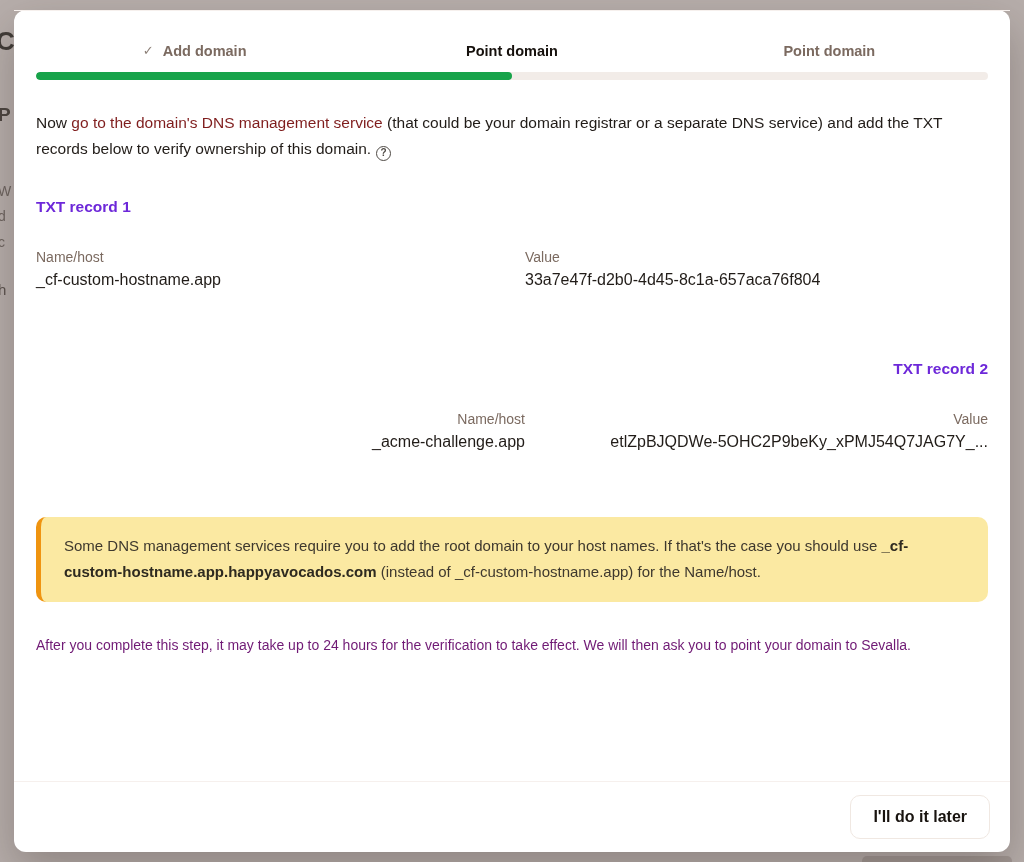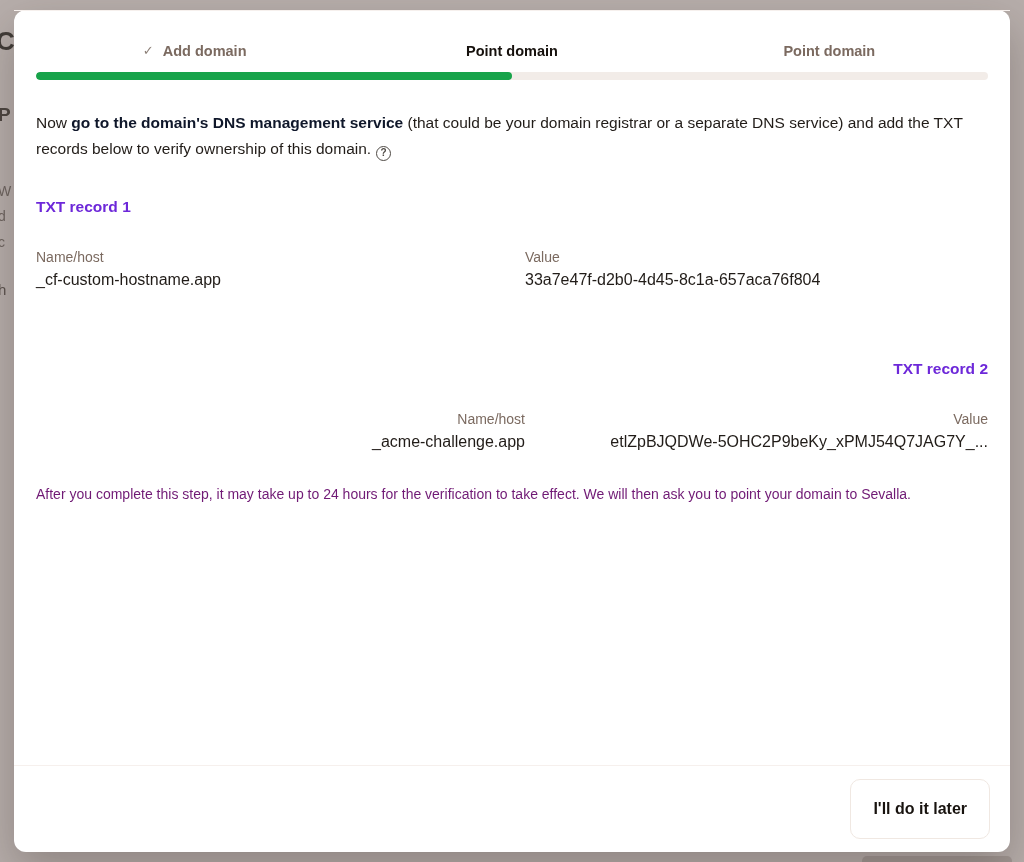--- a/index.html
+++ b/index.html
@@ -52,21 +52,21 @@
   .step .check-icon { color:#8d8078; font-size:13px; font-weight:400; }
   .step.active { color:#16110d; }
 
   .progress-track {
     margin-top:12px; height:8px; border-radius:6px; background:#f2ece8; overflow:hidden;
   }
   .progress-fill { height:100%; width:50%; background:#17a34a; border-radius:6px; }
 
   
   .intro { margin-top:30px; font-size:15.5px; line-height:26px; color:#211c18; }
-  .intro b { font-weight:700; color:#0f172a; }
+  .intro b { font-weight:400; color:#7f1d1d; }
   .help-icon {
     display:inline-flex; width:15px; height:15px; margin-left:5px;
     border:1.3px solid #4f4a45; border-radius:50%;
     align-items:center; justify-content:center;
     font-size:10px; font-weight:700; color:#4f4a45;
     vertical-align:-2px; cursor:pointer;
   }
 
   
   .record { margin-top:36px; }
@@ -92,21 +92,21 @@
 
   .footer-note { margin-top:30px; font-size:14px; line-height:26px; color:#701a75; }
 
   
   .modal-footer {
     border-top:1px solid #f6f0ed;
     padding:13px 20px 13px;
     display:flex; justify-content:flex-end; align-items:center; gap:17px;
   }
   .btn {
-    height:60px; border-radius:10px; padding:0 22px;
+    height:44px; border-radius:10px; padding:0 22px;
     font-family:"Liberation Sans", sans-serif;
     font-size:16px; font-weight:700; cursor:pointer;
   }
   .btn-secondary { background:#ffffff; border:1px solid #f0e8e2; color:#18130f; }
   .btn-primary   { background:#17110d; border:1px solid #17110d; color:#ffffff; }
 </style>
 </head>
 <body>
 
 <div>
@@ -156,20 +156,21 @@
     <div class="record">
       <div class="record-title">TXT record 2</div>
       <div class="record-grid">
         <div class="field-label">Name/host</div>
         <div class="field-label">Value</div>
         <div class="field-value">_acme-challenge.app</div>
         <div class="field-value">etlZpBJQDWe-5OHC2P9beKy_xPMJ54Q7JAG7Y_...</div>
       </div>
     </div>
 
+    <div class="warning"><span>Some DNS management services require you to add the root domain to your host names. If that's the case you should use </span><b>_cf-custom-hostname.app.happyavocados.com</b><span> (instead of _cf-custom-hostname.app) for the Name/host.</span></div>
 
     <p class="footer-note">After you complete this step, it may take up to 24 hours for the verification to take effect. We will then ask you to point your domain to Sevalla.</p>
 
   </div>
 
   <div class="modal-footer">
     <button class="btn btn-secondary">I'll do it later</button>
   </div>
 
 </div>

